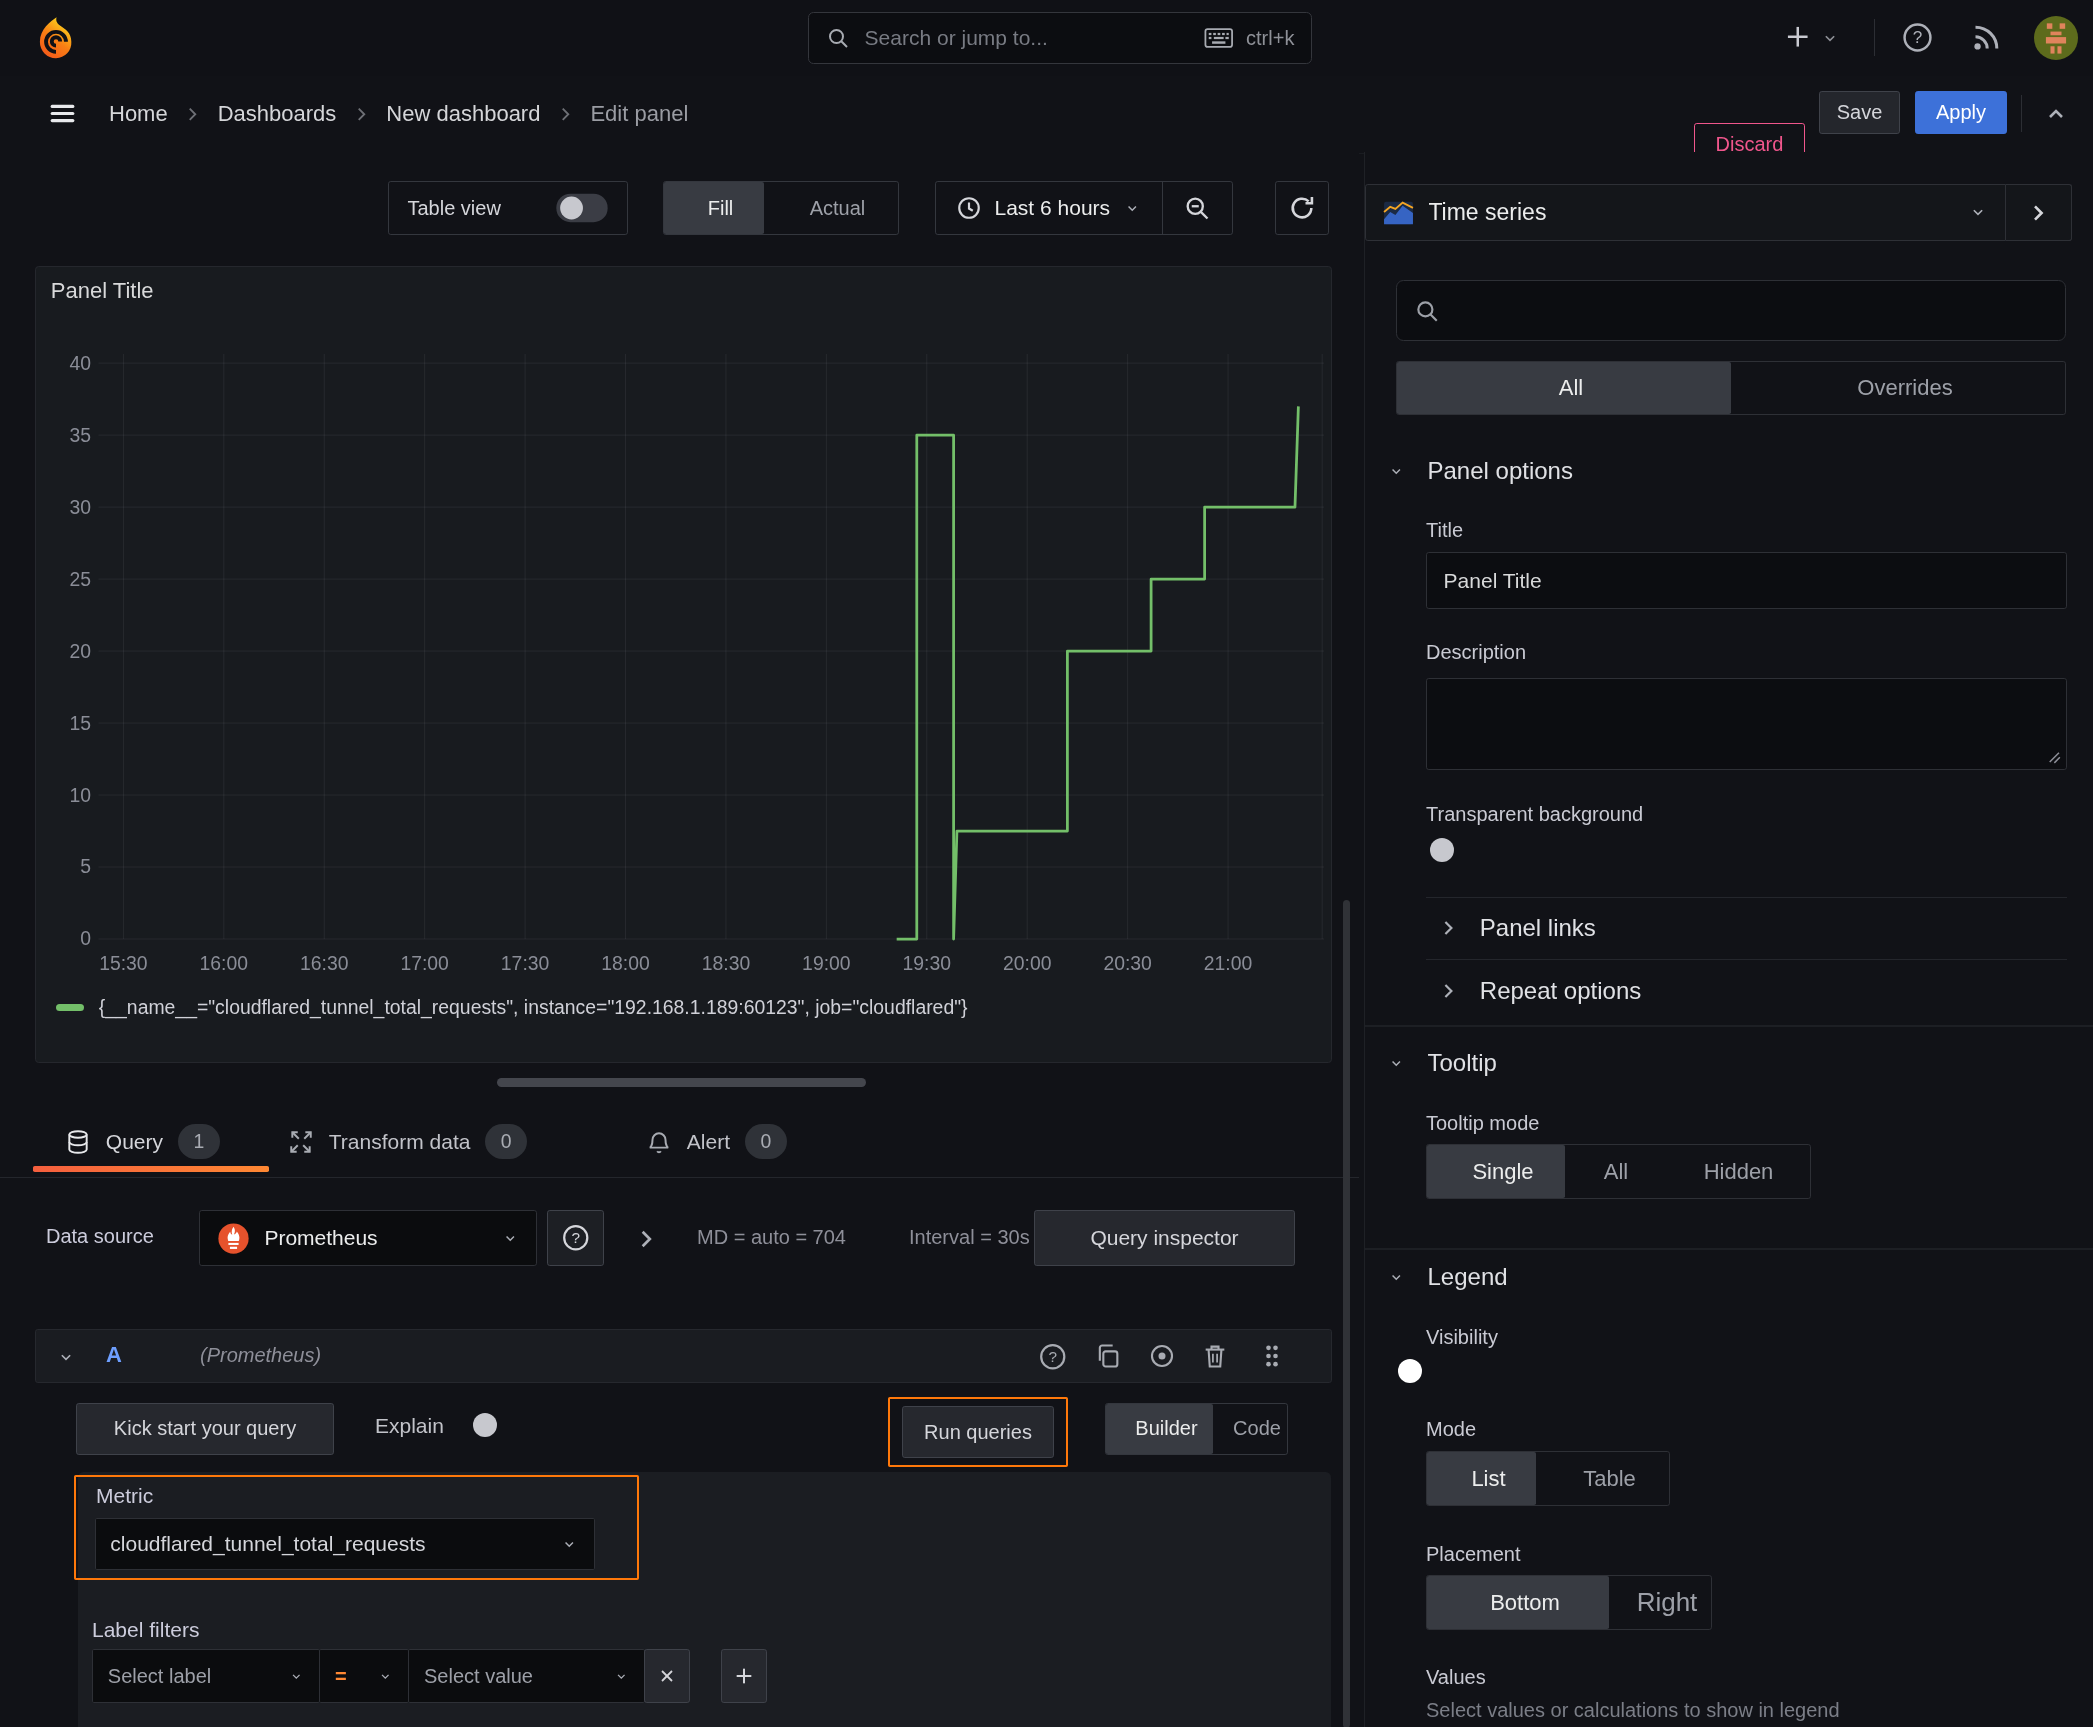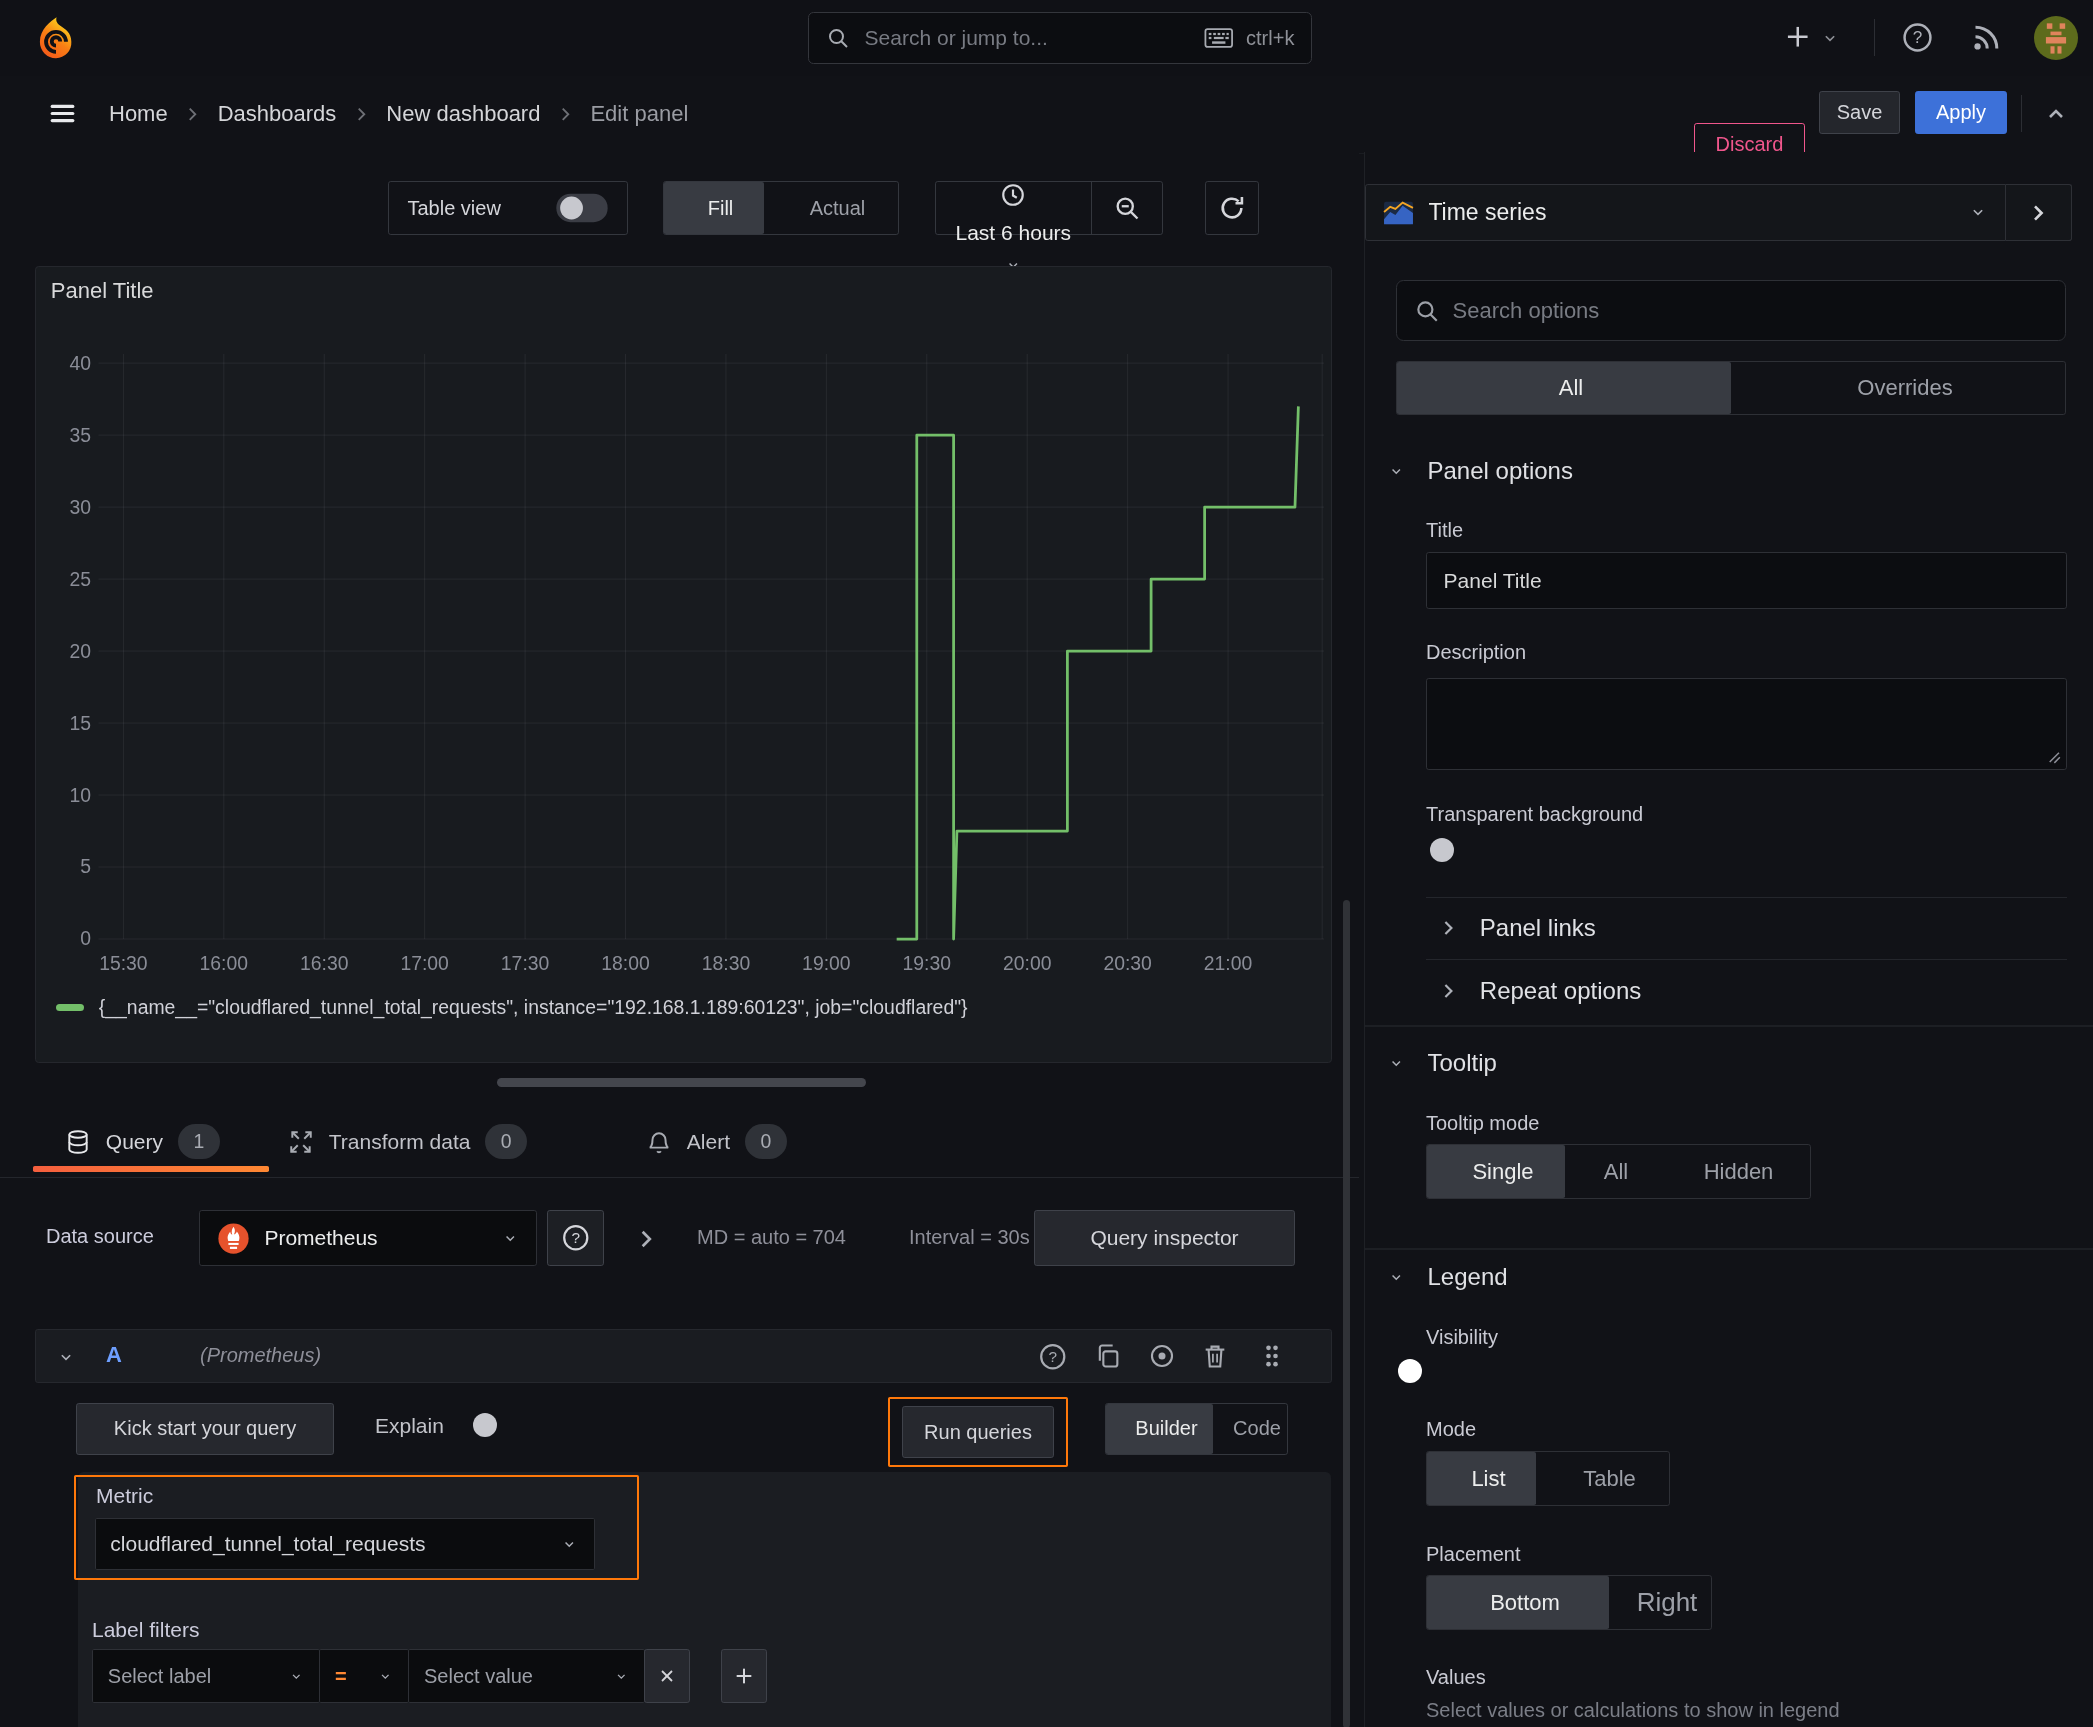--- a/index.html
+++ b/index.html
@@ -222,21 +222,21 @@
           <span class="knob"></span>
         </span>
     </div>
     <div style="width:18.5px;"></div>
     <div class="seg-group" style="height:54px;">
       <div class="seg sel" style="width:100px;">Fill</div>
       <div class="seg" style="width:134px;">Actual</div>
     </div>
     <div style="width:20px;"></div>
     <div class="row" style="height:54px;border:0.9px solid #34373e;border-radius:2.8px;box-sizing:border-box;">
-      <div class="row" style="padding:0 20px;gap:13px;height:100%;flex-direction:column;">
+      <div class="row" style="padding:0 20px;gap:13px;height:100%;">
         <span class="icon">
           <svg width="26" height="26" viewBox="0 0 24 24">
               <circle cx="12" cy="12" r="9" fill="none" stroke="#d5d6db" stroke-width="2"></circle>
               <polyline points="12 7 12 12.5 15.5 14.5" fill="none" stroke="#d5d6db" stroke-width="2"></polyline>
             </svg>
         </span>
         <span style="font-size:21px;color:#eceded;font-weight:500;">Last 6 hours</span>
         <span class="icon">
             <svg width="18.5" height="14.8" viewBox="0 0 24 24">
               <path d="M6 9l6 6 6-6" fill="none" stroke="#adb0b8" stroke-width="2.4"></path>
@@ -554,21 +554,20 @@
     </div>
   </div>
 
   <div id="sb-search" class="inputbox abs" style="left:31px;top:128px;width:670px;height:61px;">
     <span class="icon">
       <svg width="26" height="26" viewBox="0 0 24 24">
           <circle cx="10.5" cy="10.5" r="6.5" fill="none" stroke="#9da0a8" stroke-width="2"></circle>
           <line x1="15.3" y1="15.3" x2="21" y2="21" stroke="#9da0a8" stroke-width="2"></line>
         </svg>
     </span>
-    <input placeholder="Search options" style="">
   </div>
 
   <div class="seg-group abs" style="left:31px;top:209px;width:670px;height:54px;border-color:#2e3036;">
     <div class="seg sel" style="width:50%;font-size:22px;font-weight:500;">All</div>
     <div class="seg" style="width:50%;font-size:22px;">Overrides</div>
   </div>
 
   
   <div class="abs row" style="left:22px;top:305px;gap:22px;">
     <span class="icon">

